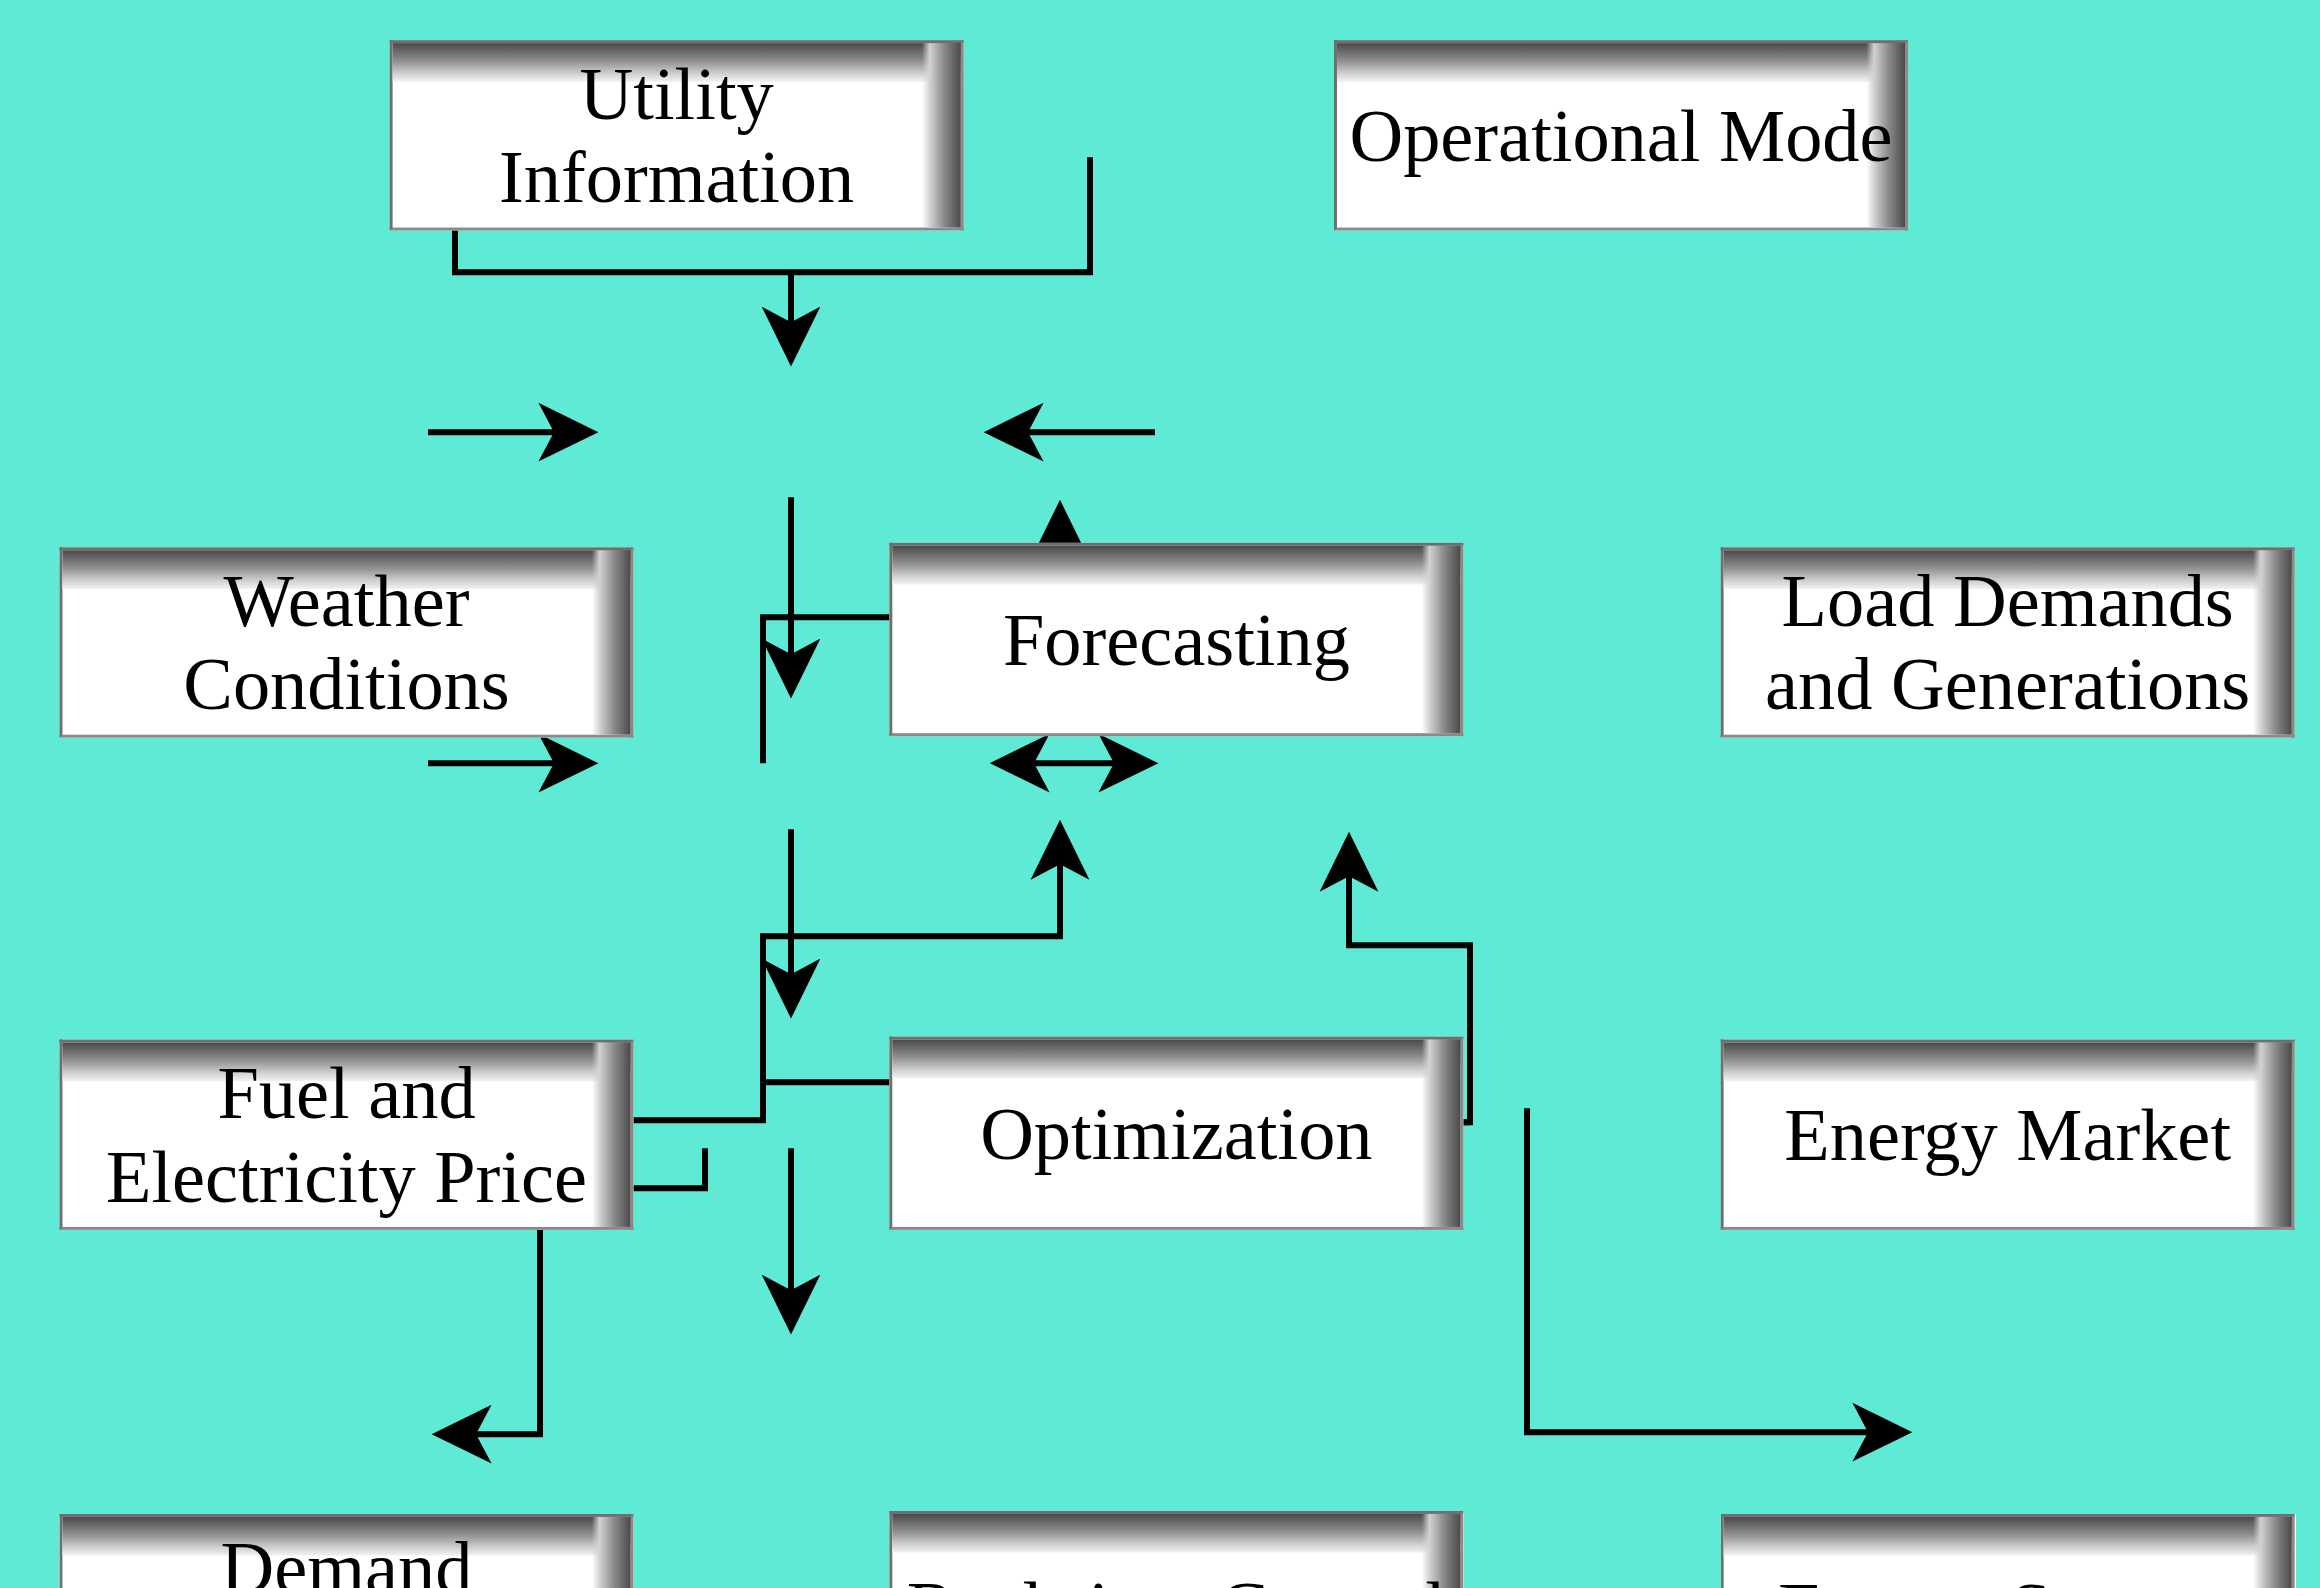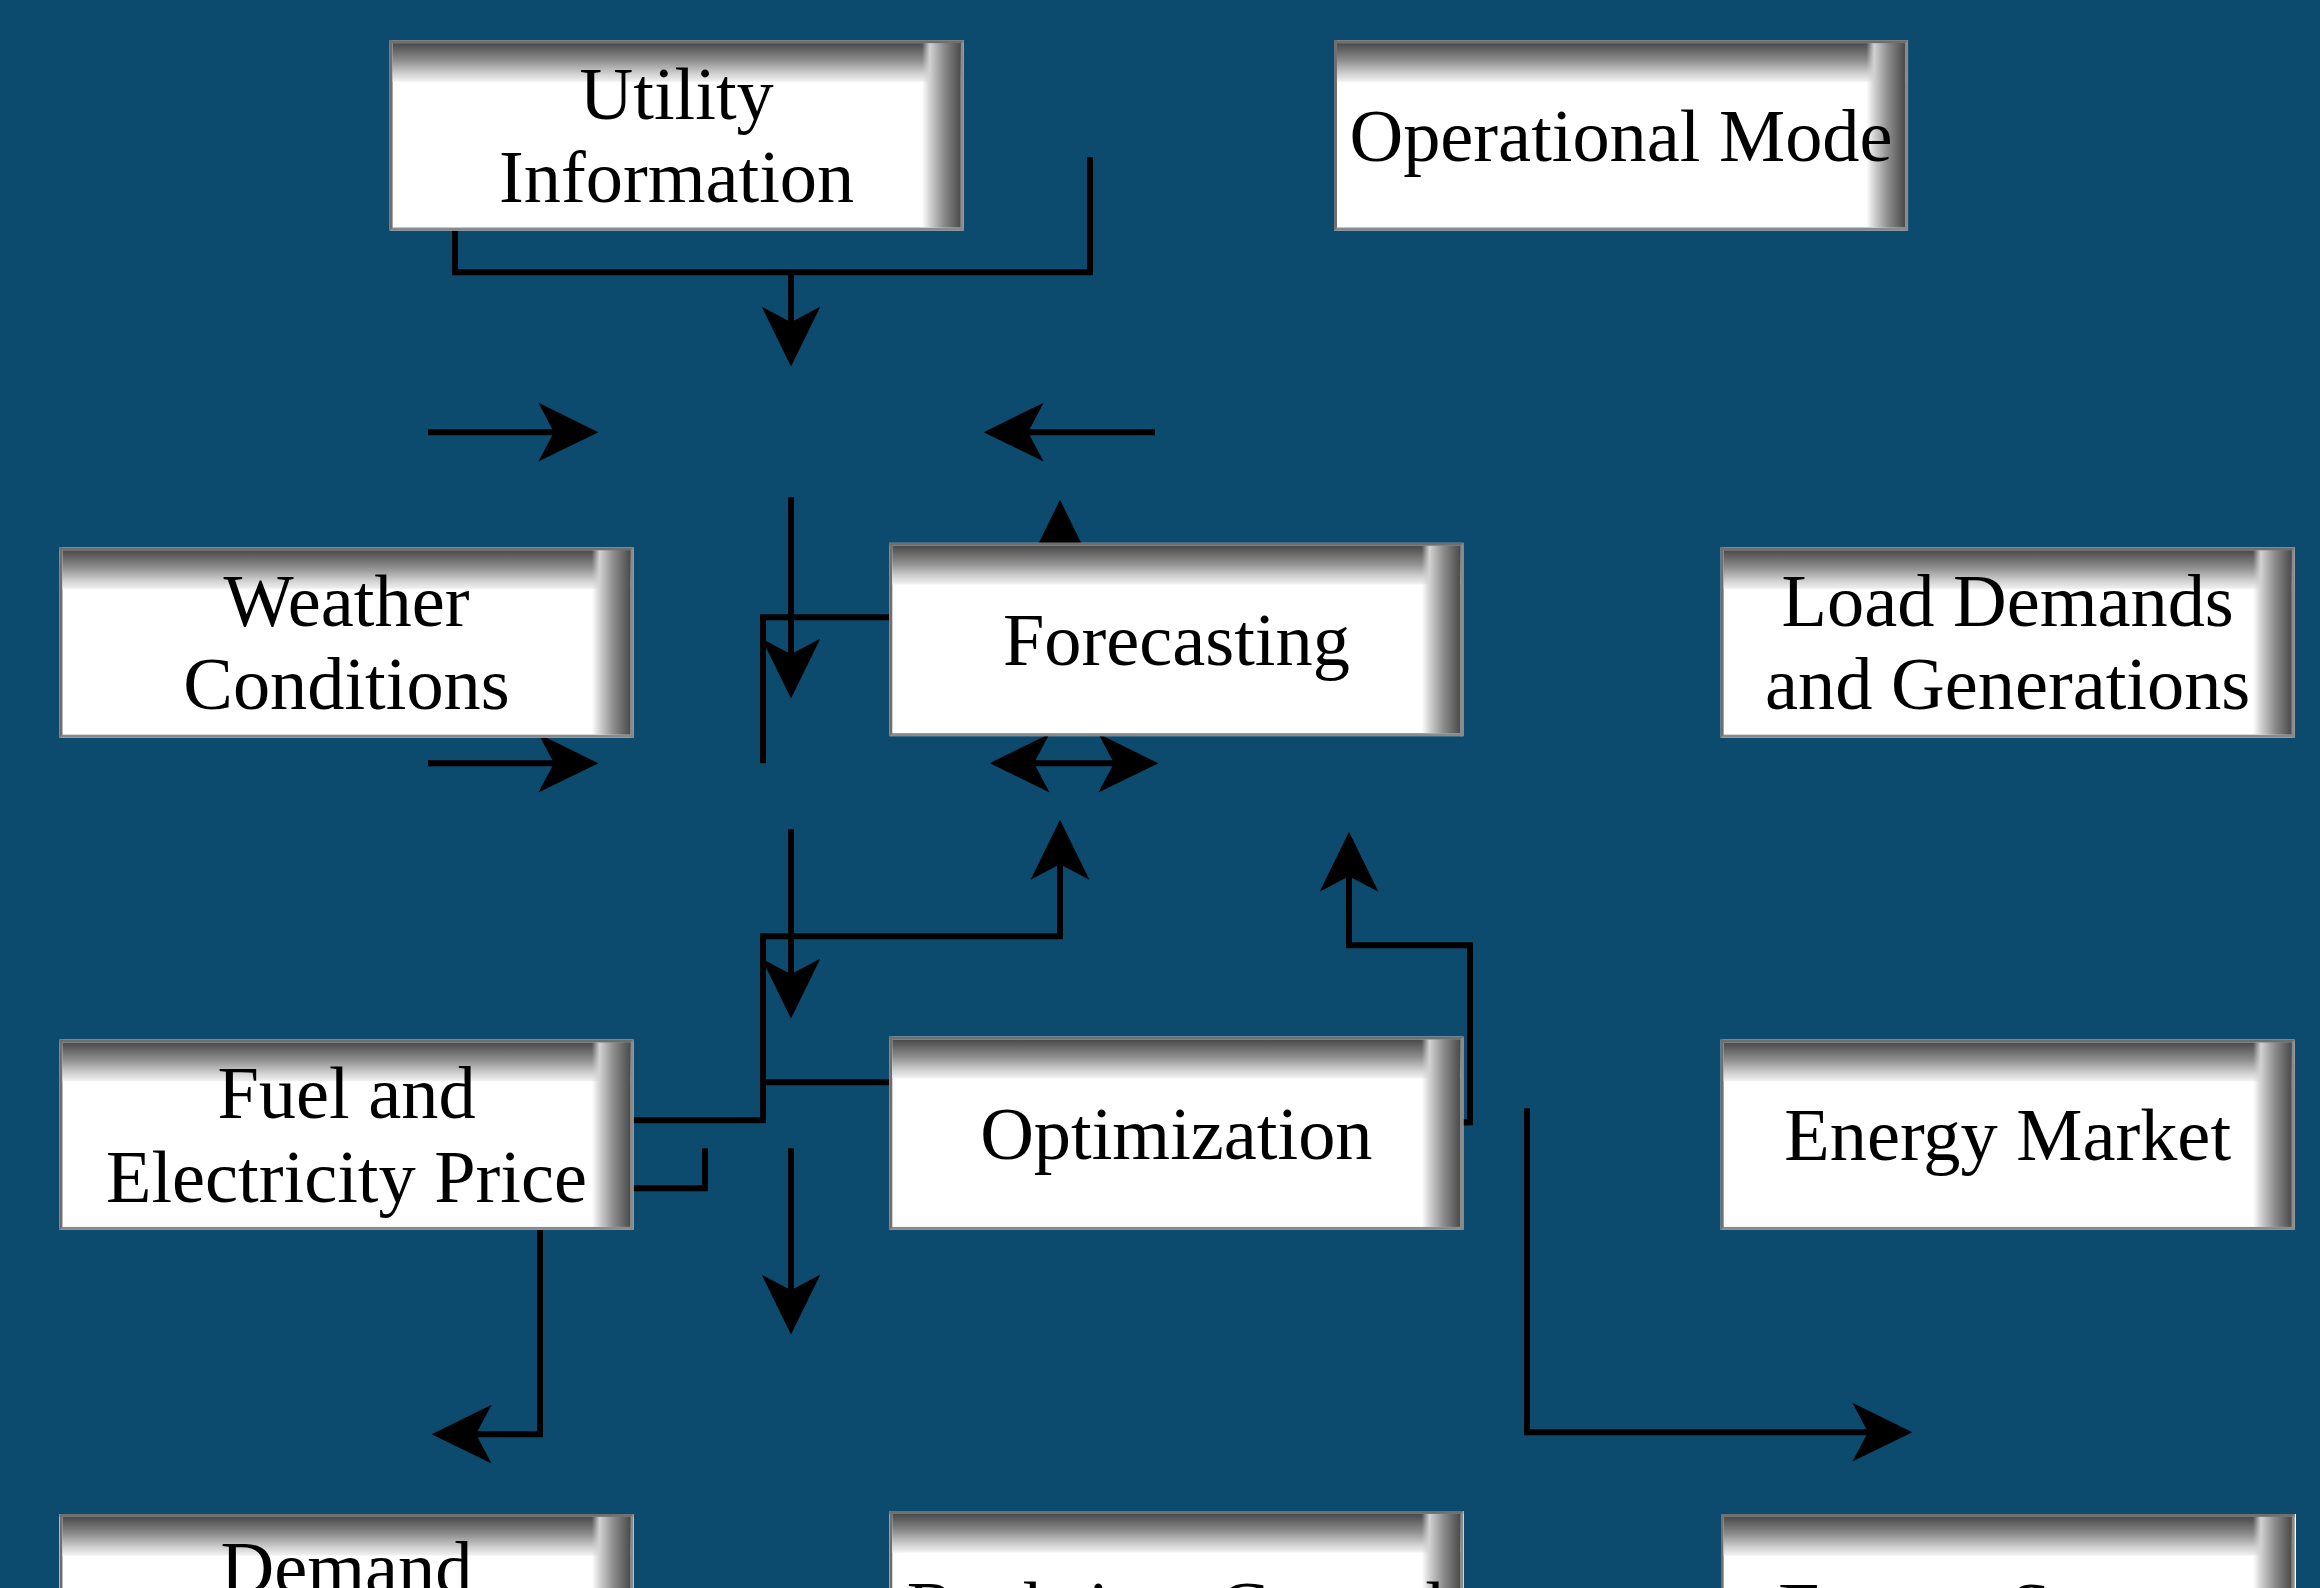--- a/index.html
+++ b/index.html
@@ -7,21 +7,21 @@
     padding: 0;
     background: #ffffff;
   }
   body {
     font-family: "Liberation Serif", "DejaVu Serif", serif;
   }
   #canvas {
     position: relative;
     width: 2320px;
     height: 1588px;
-    background: #0c4a6e;
+    background: #5eead4;
     overflow: hidden;
   }
   #edges {
     position: absolute;
     left: 0;
     top: 0;
     width: 2320px;
     height: 1588px;
     pointer-events: none;
   }

